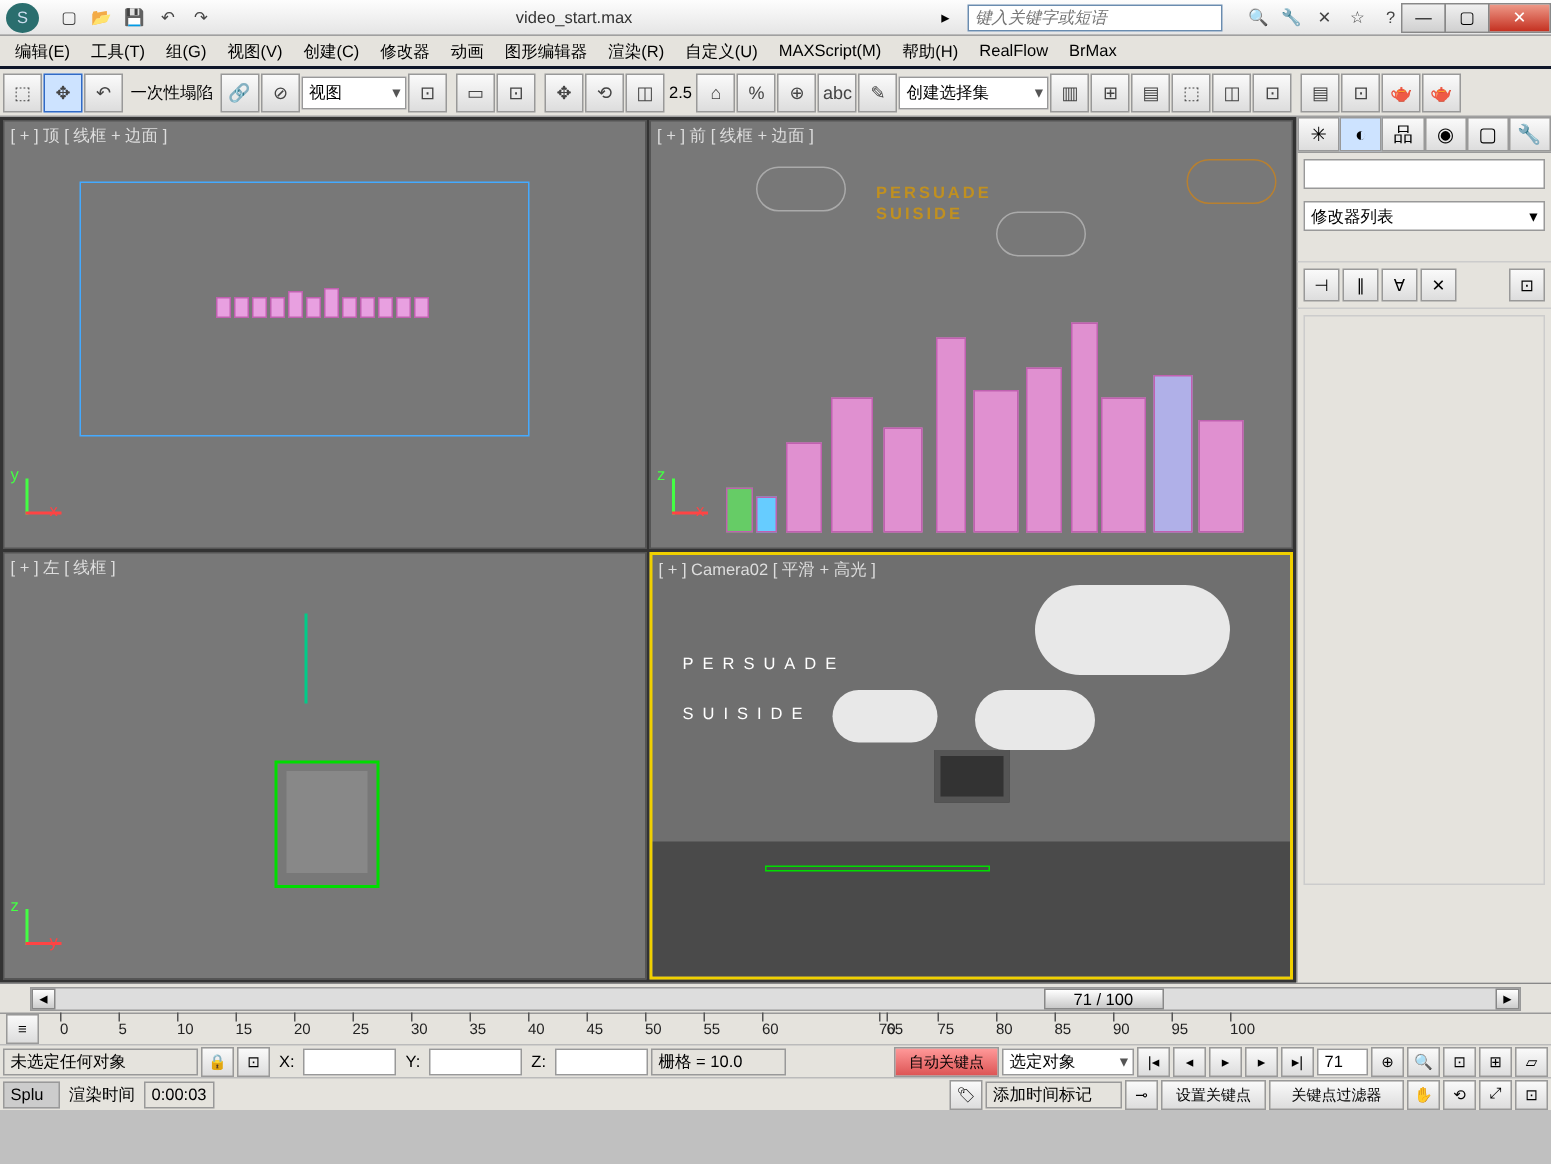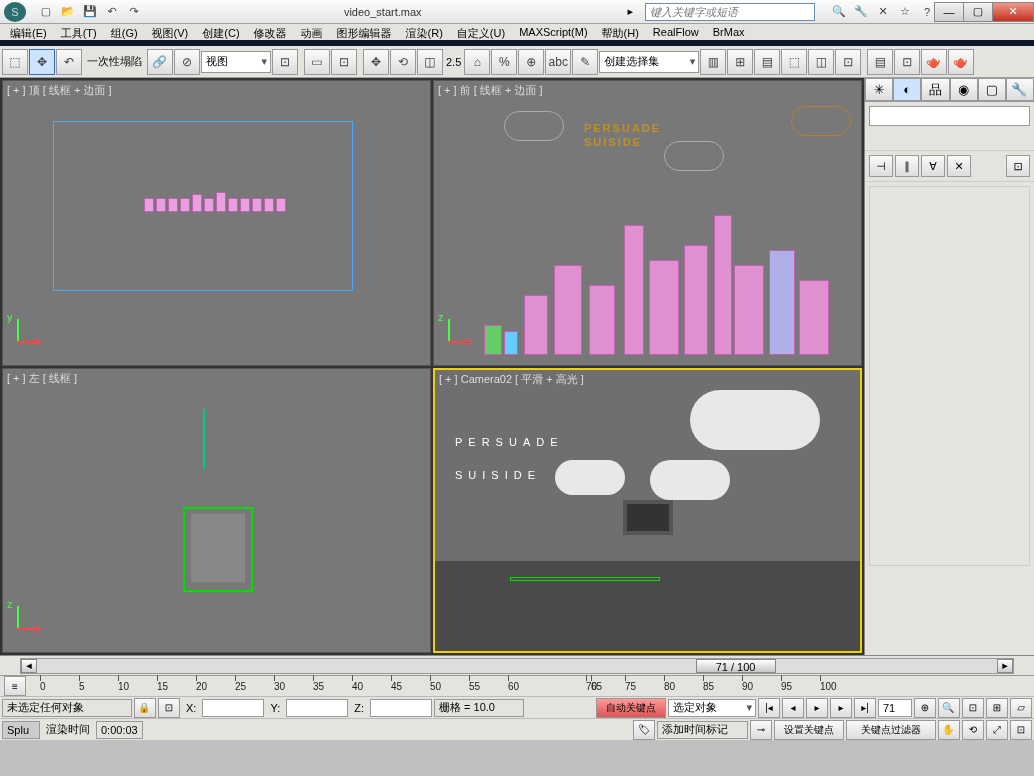--- a/index.html
+++ b/index.html
@@ -6,21 +6,21 @@
 body { width: 1034px; height: 776px; background: #c0c0c0; overflow: hidden; position: relative; }
 .titlebar { height: 24px; background: linear-gradient(#fdfdfd, #e5e5e5); display: flex; align-items: center; border-bottom: 1px solid #a0a0a0; }
 .titlebar .logo { width: 22px; height: 20px; background: #2a6e6e; border-radius: 50%; margin: 0 4px; display:flex;align-items:center;justify-content:center;color:#cde; }
 .winbtns { margin-left: auto; display: flex; }
 .winbtn { width: 30px; height: 20px; border: 1px solid #888; display: flex; align-items: center; justify-content: center; background: linear-gradient(#f0f0f0,#d0d0d0); margin-left:-1px;}
 .winbtn.close { background: linear-gradient(#e98,#c43020); color: white; width:42px; }
 .title-icons { display: flex; gap: 6px; margin-left: 8px; }
 .title-icons span { width:16px; height:16px; display:inline-flex; align-items:center; justify-content:center; color:#444; }
 .title-center { flex:1; text-align:center; color:#333; }
 .search { width: 170px; height: 18px; border: 1px solid #6a8caf; background: white; margin: 0 8px; font-style: italic; color: #888; padding: 0 4px; }
-.menubar { height: 22px; background: #e5e3dd; display: flex; align-items: flex-start; padding: 0 4px; border-bottom: 6px solid #0f172a; gap: 2px; }
+.menubar { height: 22px; background: #e5e3dd; display: flex; align-items: center; padding: 0 4px; border-bottom: 2px solid #0f172a; gap: 2px; }
 .menubar span { padding: 2px 6px; cursor: default; }
 .maintoolbar { height: 32px; background: #e5e3dd; display: flex; align-items: center; padding: 2px; border-bottom: 1px solid #a0a0a0; gap: 1px; }
 .tb { width: 26px; height: 26px; border: 1px solid #999; background: linear-gradient(#fafafa,#ddd); display: flex; align-items: center; justify-content: center; color: #444; font-size: 12px; }
 .tb.active { border: 1px solid #316ac5; background: #cde3ff; }
 .tb-sep { width: 4px; }
 .dropdown { height: 22px; border: 1px solid #999; background: white; padding: 0 18px 0 4px; display: flex; align-items: center; position: relative; }
 .dropdown:after { content: "▾"; position: absolute; right: 3px; color: #555; }
 .main-area { display: flex; height: 577px; }
 .viewports { flex: 1; display: grid; grid-template-columns: 1fr 1fr; grid-template-rows: 1fr 1fr; gap: 2px; background: #333; padding: 2px; }
 .viewport { background: #787878; position: relative; overflow: hidden; border: 1px solid #555; }
@@ -231,20 +231,23 @@
   <div class="cmd-panel">
     <div class="cmd-tabs">
       <div class="ct">✳</div>
       <div class="ct" style="background:#cde3ff">◐</div>
       <div class="ct">品</div>
       <div class="ct">◉</div>
       <div class="ct">▢</div>
       <div class="ct">🔧</div>
     </div>
     <input class="cmd-input" style="">
+    <div class="cmd-drop">
+        <span>修改器列表</span>
+      </div>
     <div class="cmd-row">
       <div class="cb">⊣</div>
       <div class="cb">∥</div>
       <div class="cb">∀</div>
       <div class="cb">✕</div>
       <div class="cb">⊡</div>
     </div>
     <div class="cmd-blank"></div>
   </div>
 </div>

